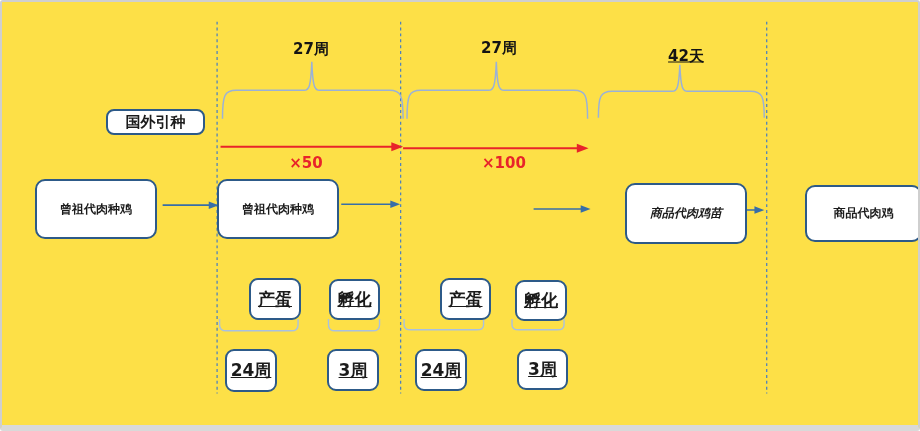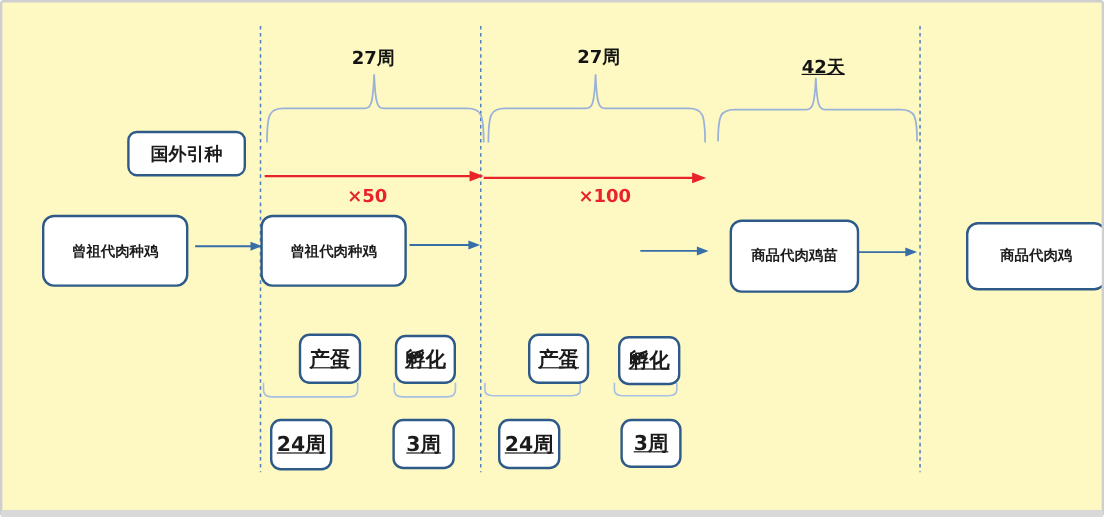--- a/index.html
+++ b/index.html
@@ -1,19 +1,19 @@
 <!DOCTYPE html>
 <html><head>
 <meta charset="utf-8">
 <style>
   html,body{margin:0;padding:0;background:#ffffff;}
   .canvas{
     position:relative;
     width:920px;height:431px;
-    background:#fef9c3;
+    background:#fde047;
     border-top:2px solid #cfcfcf;
     border-left:2px solid #cfcfcf;
     border-right:2px solid #cfcfcf;
     border-bottom:6px solid #d9d9d9;
     border-radius:3px;
     box-sizing:border-box;
     font-family:"DejaVu Sans",sans-serif;
     overflow:hidden;
   }
   .layer{position:absolute;left:0;top:0;width:100%;height:100%;}
@@ -83,25 +83,25 @@
     <path d="M 513 323 L 513 329 Q 513 334 520 334 L 559 334 Q 566 334 566 329 L 566 323" fill="none" stroke="#a8c0e2" stroke-width="1.4"></path>
   </svg>
 
   <div class="lbl" style="left:309px;top:47px;">27周</div>
   <div class="lbl" style="left:497px;top:46px;">27周</div>
   <div class="lbl" style="left:684px;top:54px;text-decoration:underline;">42天</div>
 
   <div class="lbl red" style="left:304px;top:125px;">×50</div>
   <div class="lbl red" style="left:502px;top:125px;">×100</div>
 
-  <div class="box intro" style="left:104px;top:107px;width:99px;height:38px;">国外引种</div>
+  <div class="box intro" style="left:104px;top:107px;width:99px;height:26px;">国外引种</div>
 
   <div class="box main" style="left:33px;top:177px;width:122px;height:60px;">曾祖代肉种鸡</div>
   <div class="box main" style="left:215px;top:177px;width:122px;height:60px;">曾祖代肉种鸡</div>
-  <div class="box main" style="left:606px;top:181px;width:108px;height:61px;">商品代肉鸡苗</div>
+  <div class="box main" style="left:623px;top:181px;width:122px;height:61px;font-style:italic;">商品代肉鸡苗</div>
   <div class="box main" style="left:773px;top:183px;width:117px;height:57px;margin-left:30px;">商品代肉鸡</div>
 
   <div class="box small" style="left:247px;top:276px;width:52px;height:42px;">产蛋</div>
   <div class="box small" style="left:327px;top:277px;width:51px;height:41px;">孵化</div>
   <div class="box small" style="left:223px;top:347px;width:52px;height:43px;">24周</div>
   <div class="box small" style="left:325px;top:347px;width:52px;height:42px;">3周</div>
 
   <div class="box small" style="left:438px;top:276px;width:51px;height:42px;">产蛋</div>
   <div class="box small" style="left:513px;top:278px;width:52px;height:41px;">孵化</div>
   <div class="box small" style="left:413px;top:347px;width:52px;height:42px;">24周</div>

